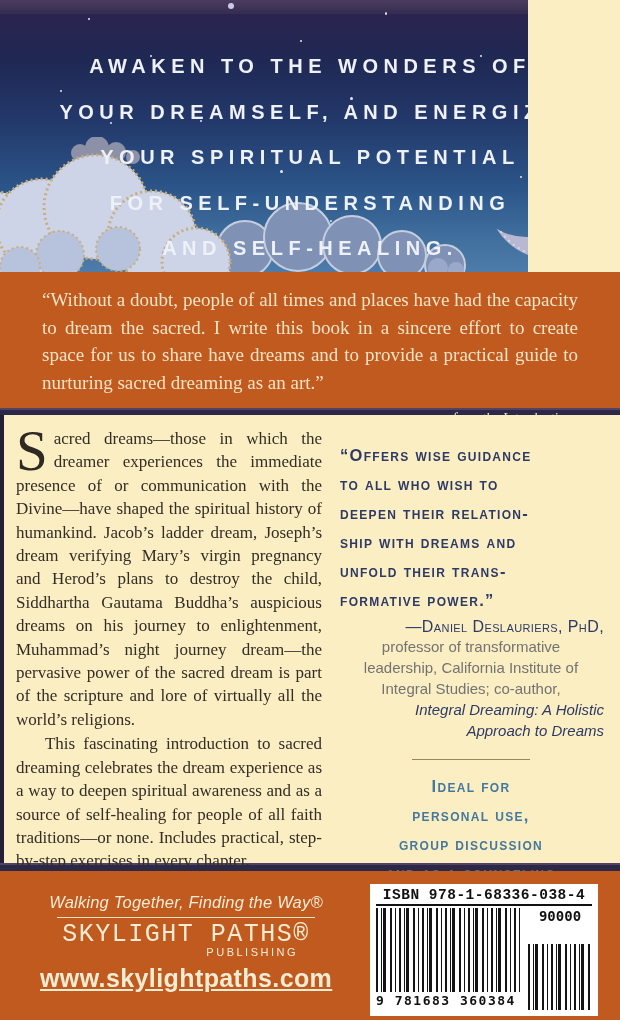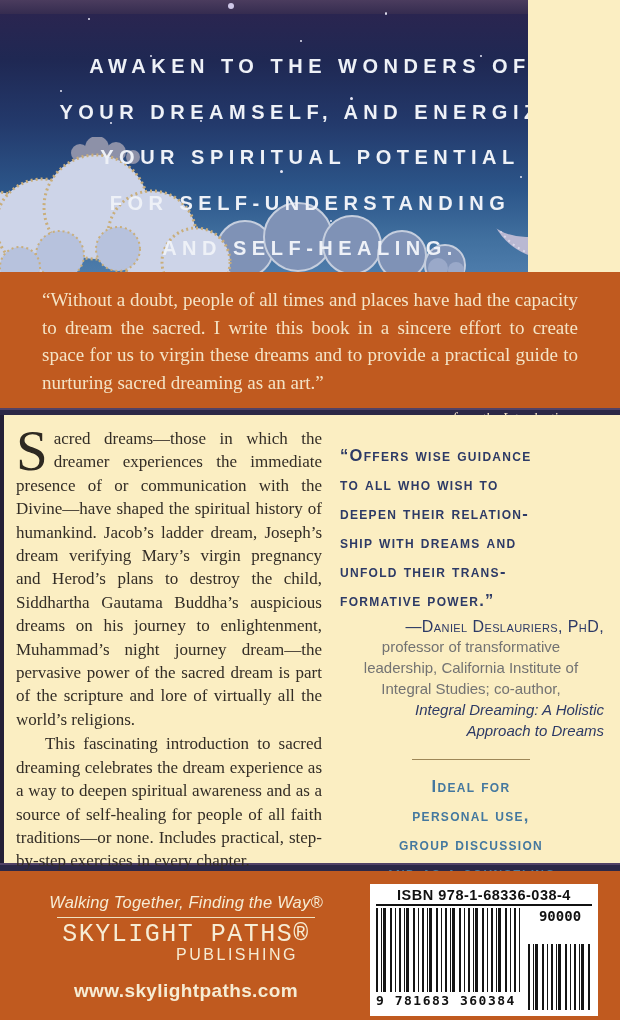--- a/index.html
+++ b/index.html
@@ -65,27 +65,27 @@
 
   
   .footer{position:relative;width:620px;height:149px;background:#c05a1f;}
   .publisher{position:absolute;left:40px;top:22px;width:292px;
     text-align:center;color:#f6ecd4;}
   .pub-tagline{font-style:italic;font-size:16.5px;letter-spacing:.2px;}
   .pub-rule{width:258px;border:0;border-top:1.5px solid #f0e2c0;
     margin:5px auto 5px auto;}
   .pub-name{font-family:Liberation Mono, monospace;font-size:25px;
     letter-spacing:1.5px;line-height:24px;}
-  .pub-division{font-size:16px;letter-spacing:2.5px;text-align:right;
+  .pub-division{font-size:11px;letter-spacing:2.5px;text-align:right;
     padding-right:34px;margin-top:-1px;}
-  .pub-url{font-weight:bold;font-size:19px;letter-spacing:.4px;margin-top:16px;}
+  .pub-url{font-weight:bold;font-size:25px;letter-spacing:.4px;margin-top:6px;text-decoration:underline;}
 
   .barcode-box{position:absolute;right:22px;top:13px;width:228px;
     background:#fff;box-sizing:border-box;padding:3px 6px 6px 6px;}
-  .isbn-line{font-family:Liberation Sans, sans-serif;font-weight:bold;
+  .isbn-line{font-family:Liberation Mono, monospace;font-weight:bold;
     color:#111;font-size:14.5px;text-align:center;letter-spacing:.5px;
     border-bottom:2px solid #111;padding-bottom:1px;white-space:nowrap;}
   .bc-row{display:flex;gap:7px;margin-top:2px;align-items:flex-start;}
   .bc-main{flex:1;}
   .bars{background-color:#fff;background-image:repeating-linear-gradient(90deg,
     #141414 0px 2px,transparent 2px 5px,#141414 5px 6px,transparent 6px 7px,
     #141414 7px 10px,transparent 10px 14px,#141414 14px 16px,
     transparent 16px 19px,#141414 19px 20px,transparent 20px 23px);}
   .bars-main{height:84px;}
   .bc-digits{font-family:"DejaVu Sans Mono",monospace;font-weight:bold;
@@ -180,21 +180,21 @@
     </svg>
 
     <div class="headline">AWAKEN TO THE WONDERS OF
 YOUR DREAMSELF, AND ENERGIZE
 YOUR SPIRITUAL POTENTIAL
 FOR SELF-UNDERSTANDING
 AND SELF-HEALING.</div>
   </div>
 
   <div class="quote-band">
-    <p class="intro-quote">“Without a doubt, people of all times and places have had the capacity to dream the sacred. I write this book in a sincere effort to create space for us to virgin these dreams and to provide a practical guide to nurturing sacred dreaming as an art.”</p>
+    <p class="intro-quote">“Without a doubt, people of all times and places have had the capacity to dream the sacred. I write this book in a sincere effort to create space for us to share have dreams and to provide a practical guide to nurturing sacred dreaming as an art.”</p>
     <div class="intro-attrib">—from the Introduction</div>
   </div>
 
   <div class="navy-rule rule1"></div>
 
   <div class="main">
     <div class="col-left">
       <p><span class="dropcap">S</span><span>acred dreams—those in which the dreamer experiences the immediate presence of or communication with the Divine—have shaped the spiritual history of humankind. Jacob’s ladder dream, Joseph’s dream verifying Mary’s virgin pregnancy and Herod’s plans to destroy the child, Siddhartha Gautama Buddha’s auspicious dreams on his journey to enlightenment, Muhammad’s night journey dream—the pervasive power of the sacred dream is part of the scripture and lore of virtually all the world’s religions.</span></p>
       <p class="para2">This fascinating introduction to sacred dreaming celebrates the dream experience as a way to deepen spiritual awareness and as a source of self-healing for people of all faith traditions—or none. Includes practical, step-by-step exercises in every chapter.</p>
     </div>

